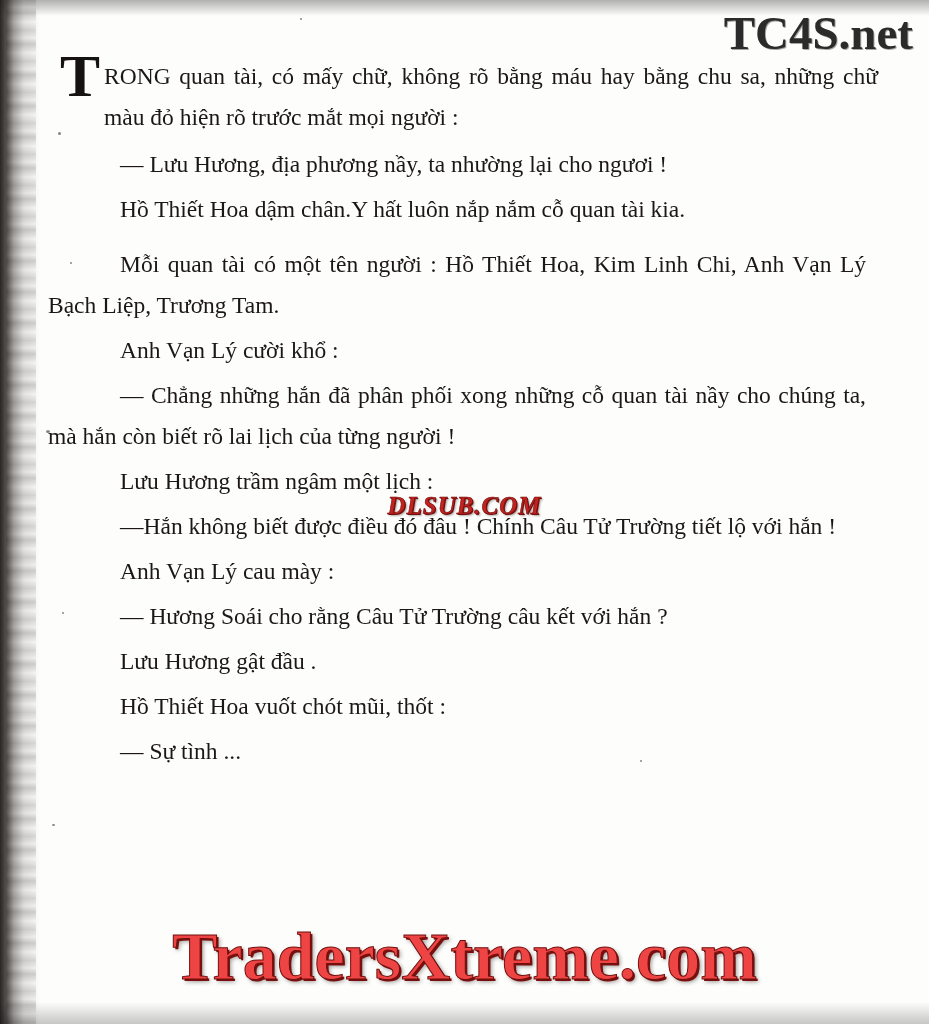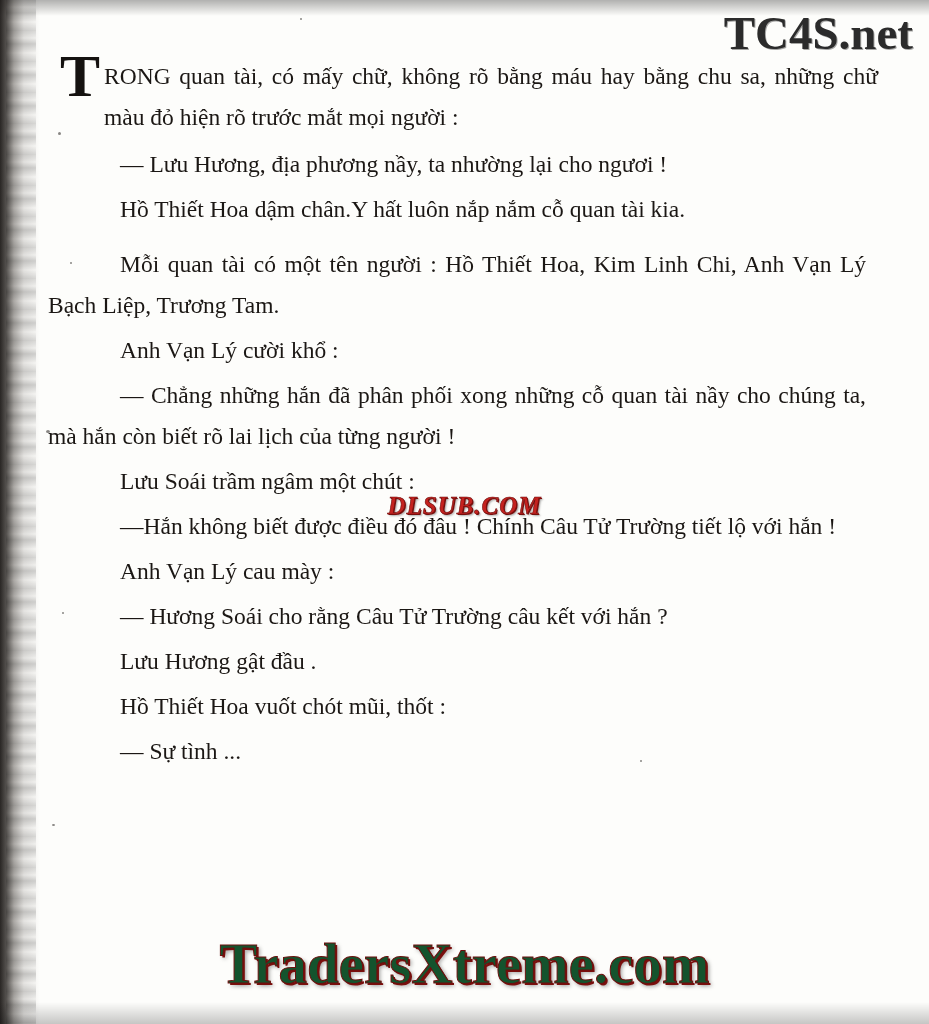--- a/index.html
+++ b/index.html
@@ -105,23 +105,23 @@
       2px 2px 2px rgba(0,0,0,0.35);
     white-space: nowrap;
   }
   .wm-bottom {
     position: absolute;
     left: 50%;
     transform: translateX(-50%);
     bottom: 28px;
     font-family: "Liberation Serif", serif;
     font-weight: bold;
-    font-size: 57px;
+    font-size: 68px;
     letter-spacing: 0px;
-    color: #14532d;
+    color: #ef4444;
     -webkit-text-stroke: 1px #6d0f0d;
     text-shadow:
       2px 2px 0 #7a0f0d,
       3px 3px 4px rgba(0,0,0,0.4);
     white-space: nowrap;
   }
 
   
   #text-column {
     position: absolute;
@@ -190,21 +190,21 @@
 
     <p class="para gap">Hồ Thiết Hoa dậm chân.Y hất luôn nắp nắm cỗ quan tài kia.</p>
 
     <p class="para">Mỗi quan tài có một tên người : Hồ Thiết Hoa, Kim Linh Chi, Anh Vạn Lý Bạch Liệp, Trương Tam.</p>
 
     <p class="para">Anh Vạn Lý cười khổ :</p>
 
     <p class="para dash">— Chẳng những hắn đã phân phối xong những cỗ quan tài nầy cho chúng ta, mà hắn còn biết rõ lai lịch của từng người !</p>
 
     <p class="para occluded">
-      <span>Lưu Soái trầm ngâm một chút :</span>
+      <span>Lưu Hương trầm ngâm một lịch :</span>
     </p>
 
     <p class="para dash">—Hắn không biết được điều đó đâu ! Chính Câu Tử Trường tiết lộ với hắn !</p>
 
     <p class="para">Anh Vạn Lý cau mày :</p>
 
     <p class="para dash">— Hương Soái cho rằng Câu Tử Trường câu kết với hắn ?</p>
 
     <p class="para">Lưu Hương gật đầu .</p>
 

